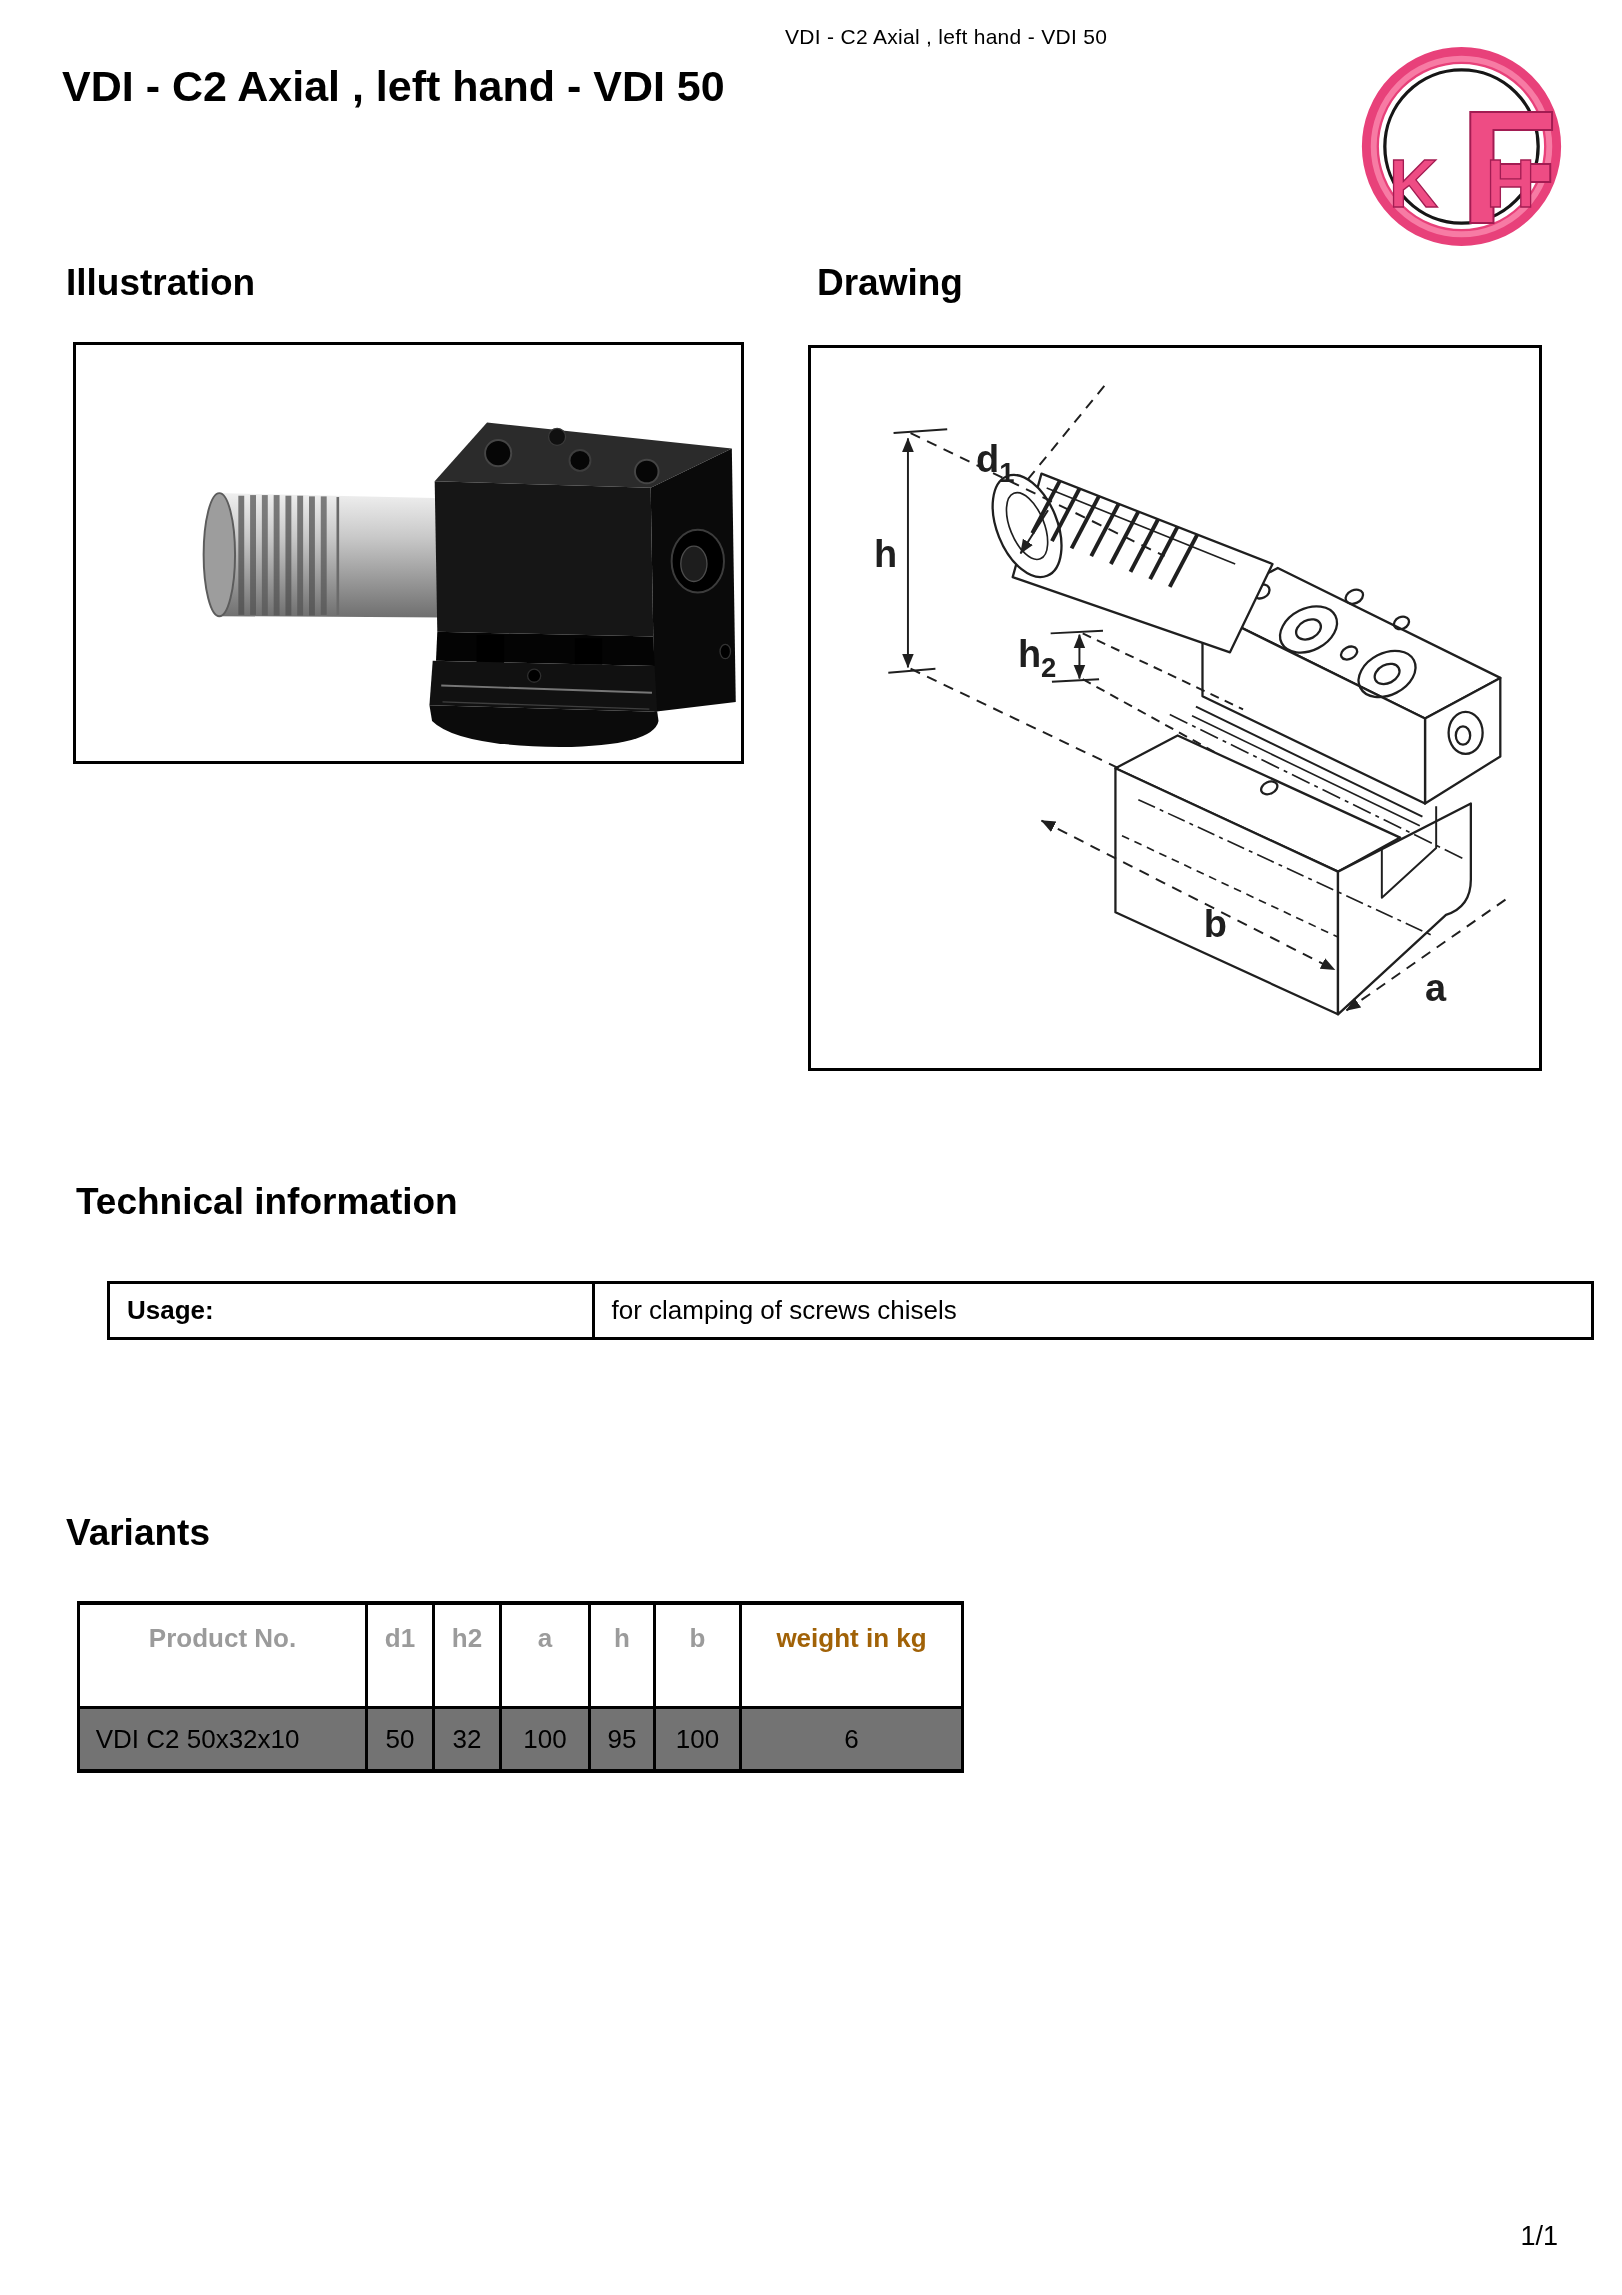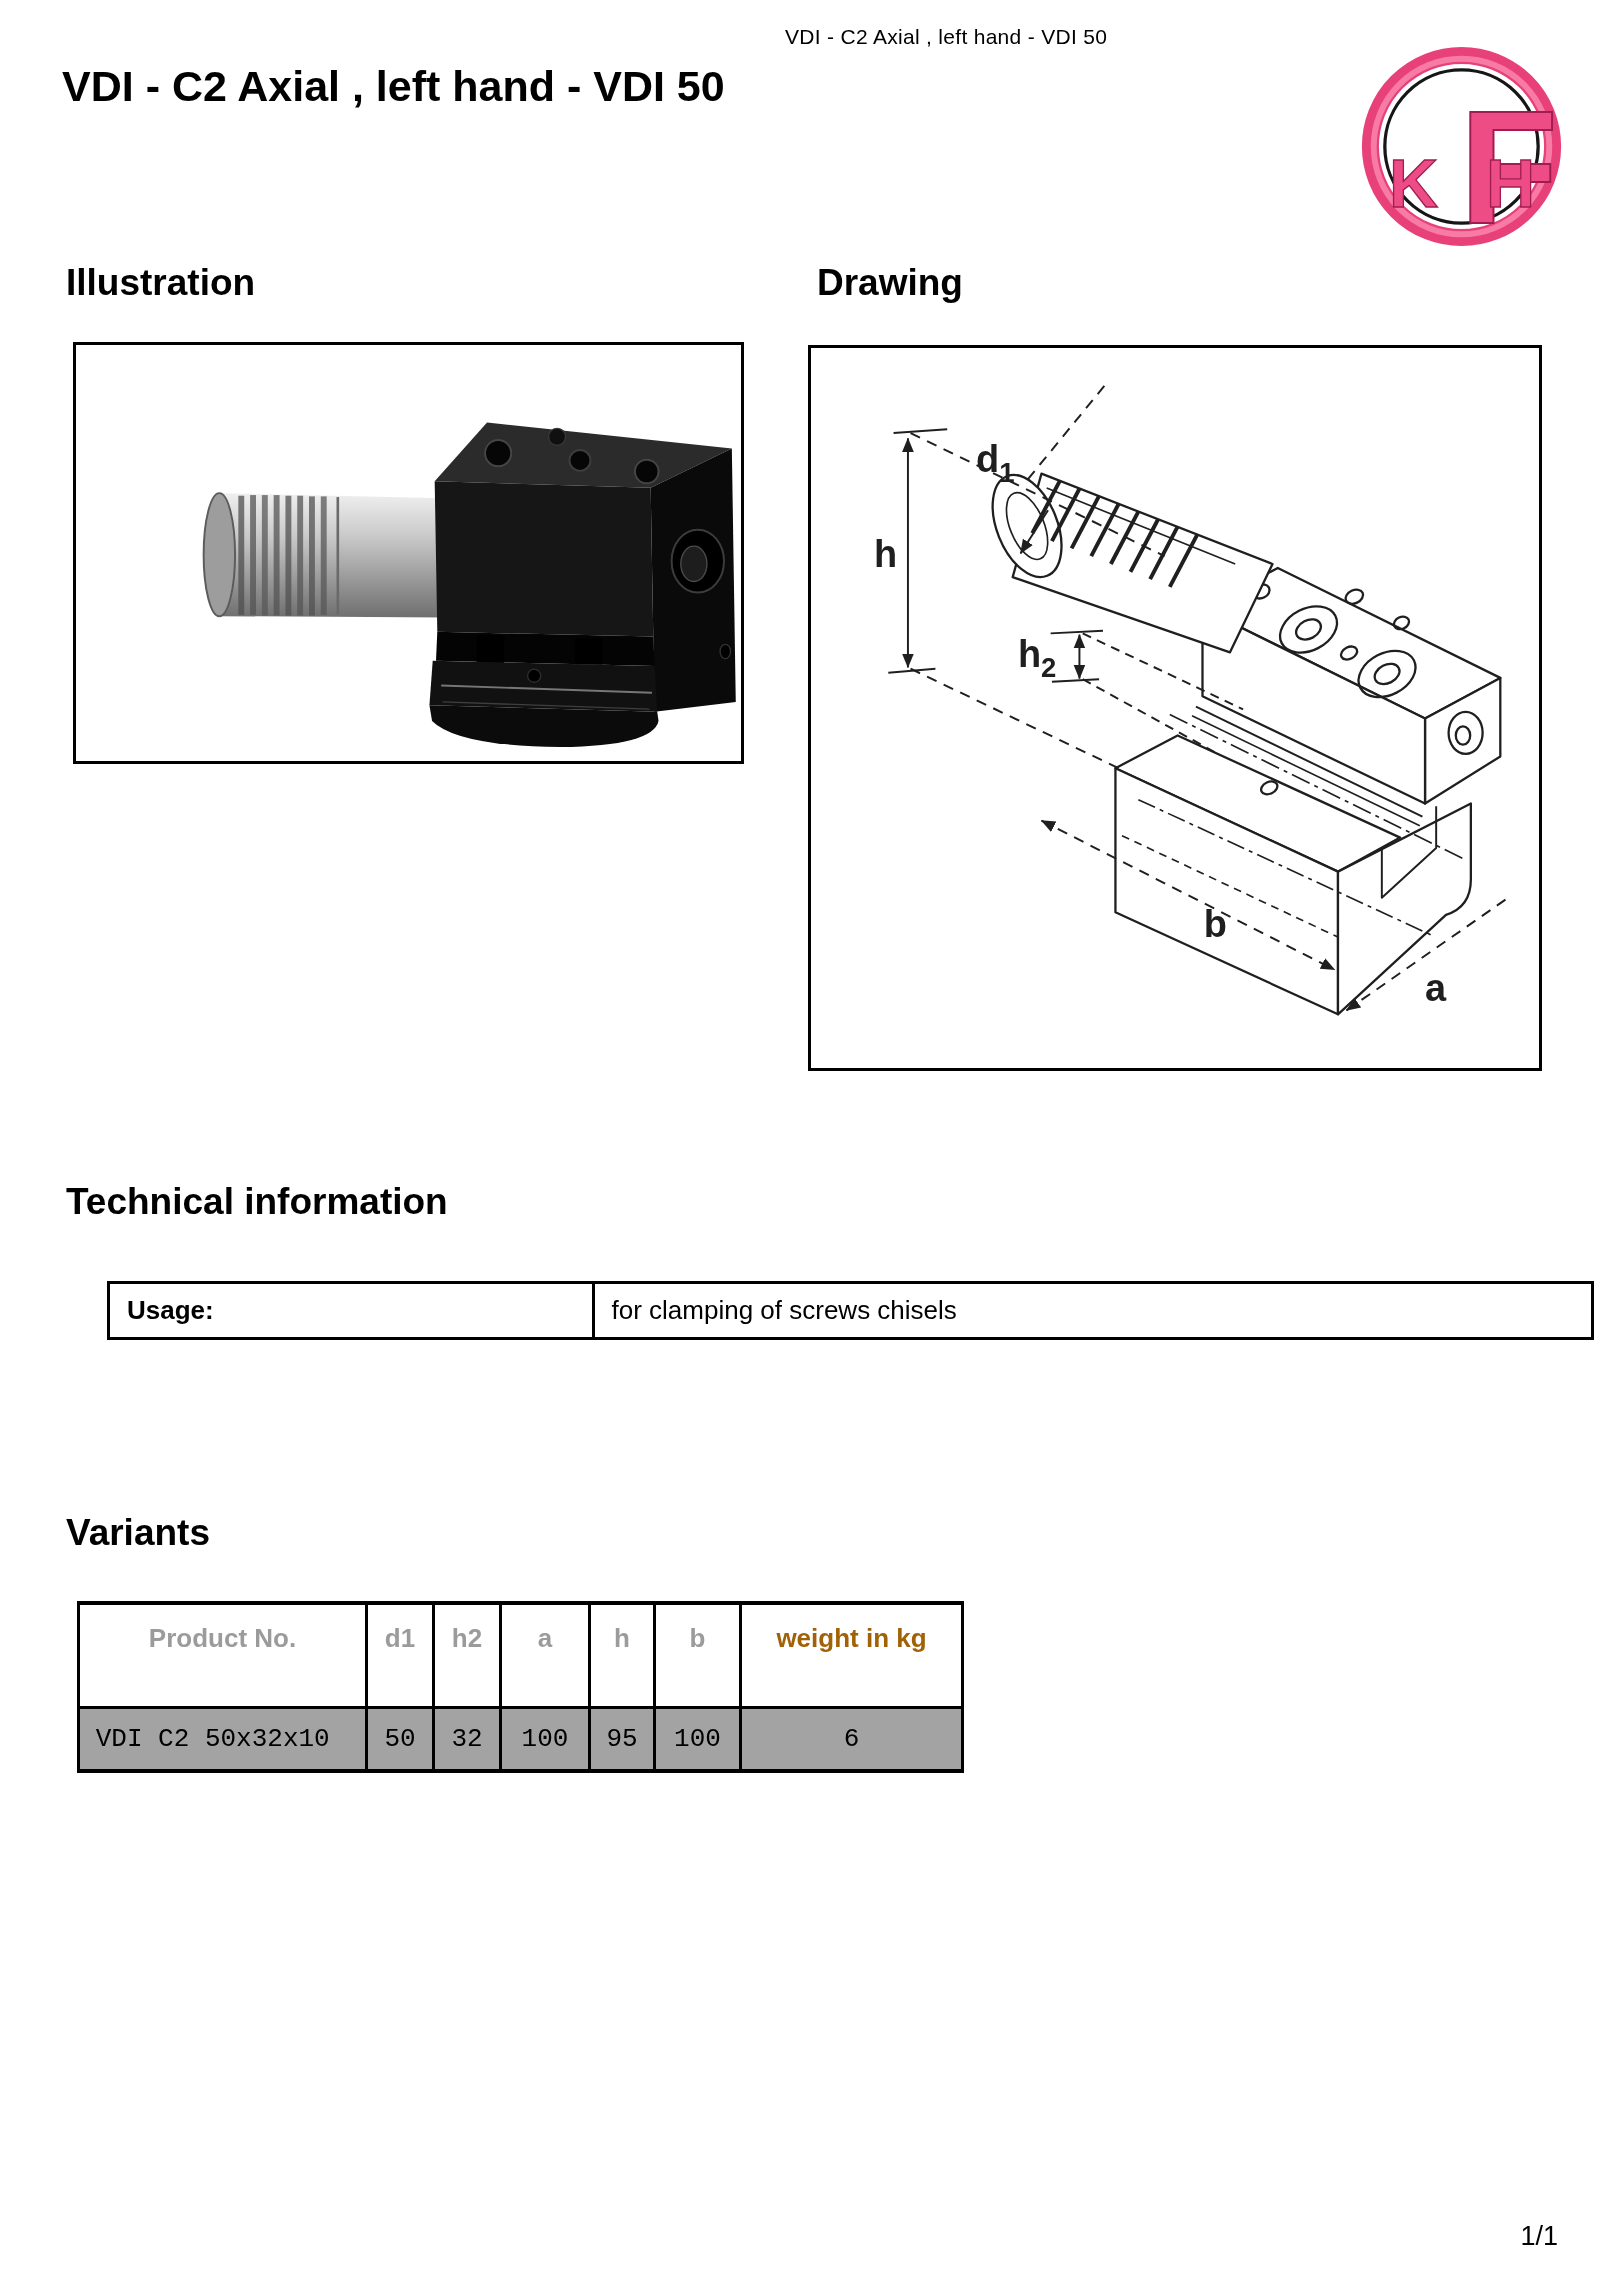--- a/index.html
+++ b/index.html
@@ -13,21 +13,21 @@
     letter-spacing:0.3px; white-space:nowrap;
   }
   .page-title {
     position:absolute; top:62px; left:62px; margin:0; font-size:43px; font-weight:bold;
     white-space:nowrap;
   }
   .logo { position:absolute; left:1356px; top:41px; width:211px; height:211px; }
   .section-heading { position:absolute; margin:4px; font-size:37px; font-weight:bold; white-space:nowrap; }
   #heading-illustration { left:62px;  top:258px; }
   #heading-drawing      { left:813px; top:258px; }
-  #heading-technical    { left:62px;  top:1177px; }
+  #heading-technical    { left:72px;  top:1177px; }
   #heading-variants     { left:62px;  top:1508px; }
 
   .illustration-box {
     position:absolute; left:73px; top:342px; width:665px; height:416px;
     border:3.3px solid #000; background:#fff;
   }
   .drawing-box {
     position:absolute; left:808px; top:345px; width:728px; height:720px;
     border:3.3px solid #000; background:#fff;
   }
@@ -45,21 +45,21 @@
 
   .variants-table {
     position:absolute; left:77px; top:1601px; width:885px; font-size:26px; text-align:center;
   }
   .variants-table th {
     border:3.3px solid #000; border-top-width:4.6px; height:82px; padding-top:18.3px;
     vertical-align:top; font-weight:bold; background:#fff; white-space:nowrap; overflow:hidden;
   }
   .variants-table td {
     border:3.3px solid #000; border-bottom-width:4.6px; height:58px; vertical-align:middle;
-    background:#a3a3a3; white-space:nowrap; overflow:hidden;font-family:Liberation Mono, monospace;
+    background:#737373; white-space:nowrap; overflow:hidden;
   }
   .variants-table th.col-product { text-align:center; }
   .variants-table td.col-product { text-align:left; padding-left:15.7px; }
 
   .page-number { position:absolute; top:2221px; left:1466px; width:92px; text-align:right; font-size:27px; }
 </style>
 </head>
 <body>
 
 <div class="page">

